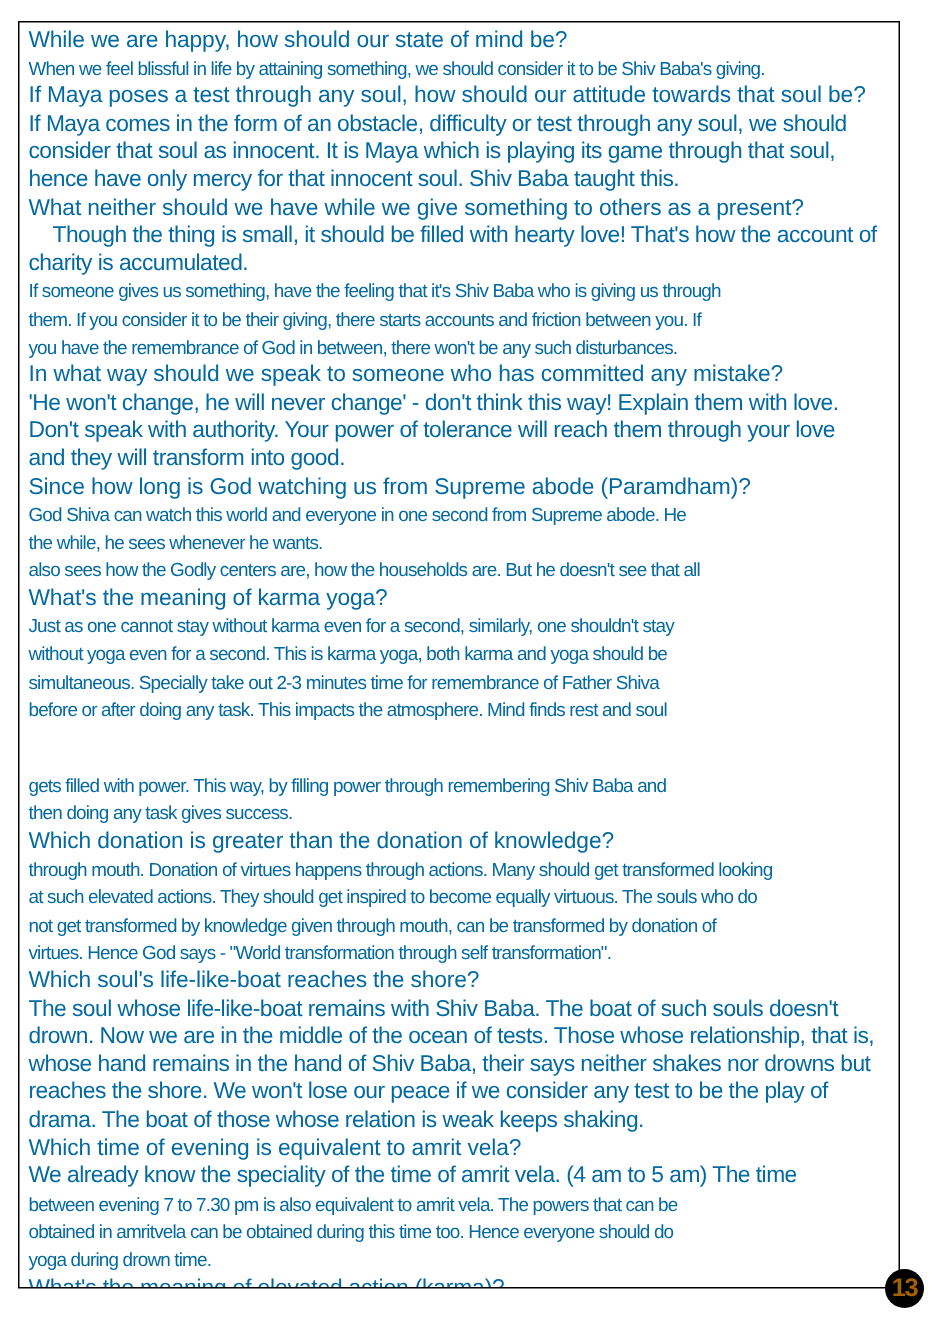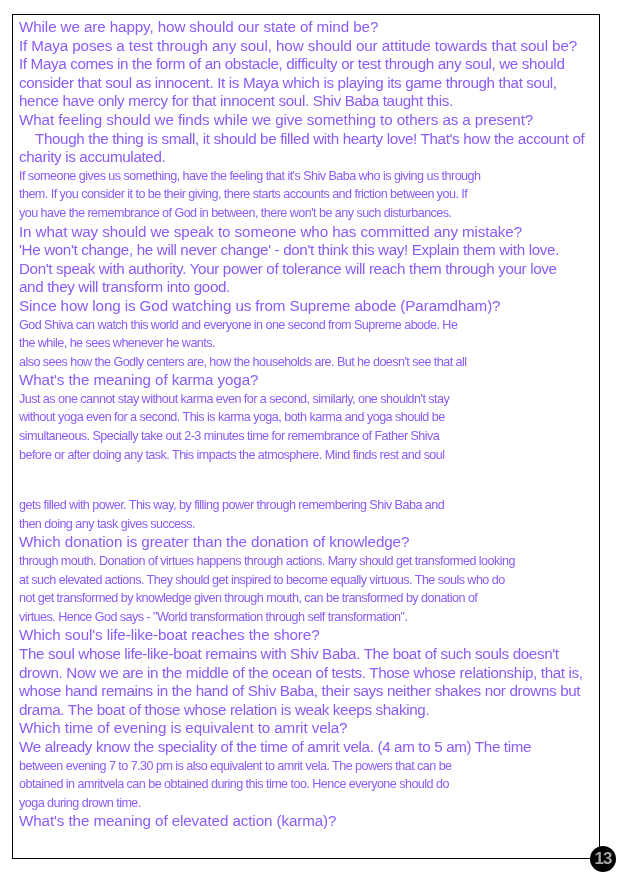--- a/index.html
+++ b/index.html
@@ -2,51 +2,52 @@
 <html><head>
 <meta charset="utf-8">
 <style>
   html, body { margin: 0; padding: 0; background: #ffffff; }
   body { width: 621px; height: 880px; position: relative; overflow: hidden; }
   .frame {
     position: absolute; left: 12px; top: 14px; width: 588px; height: 845px;
     border: 1.5px solid #000; box-sizing: border-box;
     padding: 3px 6px 0 6px;
     font-family: "Liberation Sans Narrow", "Liberation Sans", sans-serif;
-    color: #8b5cf6;
+    color: #0369a1;
     overflow: hidden;
   }
   .line {
     white-space: nowrap;
     font-size: 15.2px;
     line-height: 18.6px;
     letter-spacing: -0.35px;
     transform-origin: left center;
   }
   .q { letter-spacing: -0.1px; }
   .small { font-size: 12.6px; letter-spacing: -0.55px; }
   .badge {
     position: absolute; left: 590px; top: 846px;
     width: 26px; height: 26px; border-radius: 50%;
-    background: #000; color: #a3a3a3;
+    background: #000; color: #a16207;
     font-family: "Liberation Sans", sans-serif; font-weight: bold;
     font-size: 17px; line-height: 26px; text-align: center;
     letter-spacing: -1px;
   }
 </style>
 </head>
 <body>
 
 <div class="frame" id="frame">
     <div class="line q">While we are happy, how should our state of mind be?</div>
+    <div class="line small">When we feel blissful in life by attaining something, we should consider it to be Shiv Baba's giving.</div>
     <div class="line q">If Maya poses a test through any soul, how should our attitude towards that soul be?</div>
     <div class="line" style="transform: scaleX(1);">If Maya comes in the form of an obstacle, difficulty or test through any soul, we should</div>
     <div class="line" style="transform: scaleX(1);">consider that soul as innocent. It is Maya which is playing its game through that soul,</div>
     <div class="line">hence have only mercy for that innocent soul. Shiv Baba taught this.</div>
-    <div class="line q">What feeling should we finds while we give something to others as a present?</div>
+    <div class="line q">What neither should we have while we give something to others as a present?</div>
     <div class="line" style="transform: scaleX(1); margin-left: 16px;">Though the thing is small, it should be filled with hearty love! That's how the account of</div>
     <div class="line">charity is accumulated.</div>
     <div class="line small" style="transform: scaleX(1);">If someone gives us something, have the feeling that it's Shiv Baba who is giving us through</div>
     <div class="line small" style="transform: scaleX(1);">them. If you consider it to be their giving, there starts accounts and friction between you. If</div>
     <div class="line small">you have the remembrance of God in between, there won't be any such disturbances.</div>
     <div class="line q">In what way should we speak to someone who has committed any mistake?</div>
     <div class="line" style="transform: scaleX(1);">'He won't change, he will never change' - don't think this way! Explain them with love.</div>
     <div class="line" style="transform: scaleX(1);">Don't speak with authority. Your power of tolerance will reach them through your love</div>
     <div class="line">and they will transform into good.</div>
     <div class="line q">Since how long is God watching us from Supreme abode (Paramdham)?</div>
@@ -62,20 +63,21 @@
     <div class="line small">then doing any task gives success.</div>
     <div class="line q">Which donation is greater than the donation of knowledge?</div>
     <div class="line small" style="transform: scaleX(1);">through mouth. Donation of virtues happens through actions. Many should get transformed looking</div>
     <div class="line small" style="transform: scaleX(1);">at such elevated actions. They should get inspired to become equally virtuous. The souls who do</div>
     <div class="line small" style="transform: scaleX(1);">not get transformed by knowledge given through mouth, can be transformed by donation of</div>
     <div class="line small">virtues. Hence God says - "World transformation through self transformation".</div>
     <div class="line q">Which soul's life-like-boat reaches the shore?</div>
     <div class="line" style="transform: scaleX(1);">The soul whose life-like-boat remains with Shiv Baba. The boat of such souls doesn't</div>
     <div class="line" style="transform: scaleX(1);">drown. Now we are in the middle of the ocean of tests. Those whose relationship, that is,</div>
     <div class="line" style="transform: scaleX(1);">whose hand remains in the hand of Shiv Baba, their says neither shakes nor drowns but</div>
+    <div class="line" style="transform: scaleX(1);">reaches the shore. We won't lose our peace if we consider any test to be the play of</div>
     <div class="line">drama. The boat of those whose relation is weak keeps shaking.</div>
     <div class="line q">Which time of evening is equivalent to amrit vela?</div>
     <div class="line" style="transform: scaleX(1);">We already know the speciality of the time of amrit vela. (4 am to 5 am) The time</div>
     <div class="line small" style="transform: scaleX(1);">between evening 7 to 7.30 pm is also equivalent to amrit vela. The powers that can be</div>
     <div class="line small" style="transform: scaleX(1);">obtained in amritvela can be obtained during this time too. Hence everyone should do</div>
     <div class="line small">yoga during drown time.</div>
     <div class="line q">What's the meaning of elevated action (karma)?</div>
   </div>
 <div class="badge">13</div>
 

